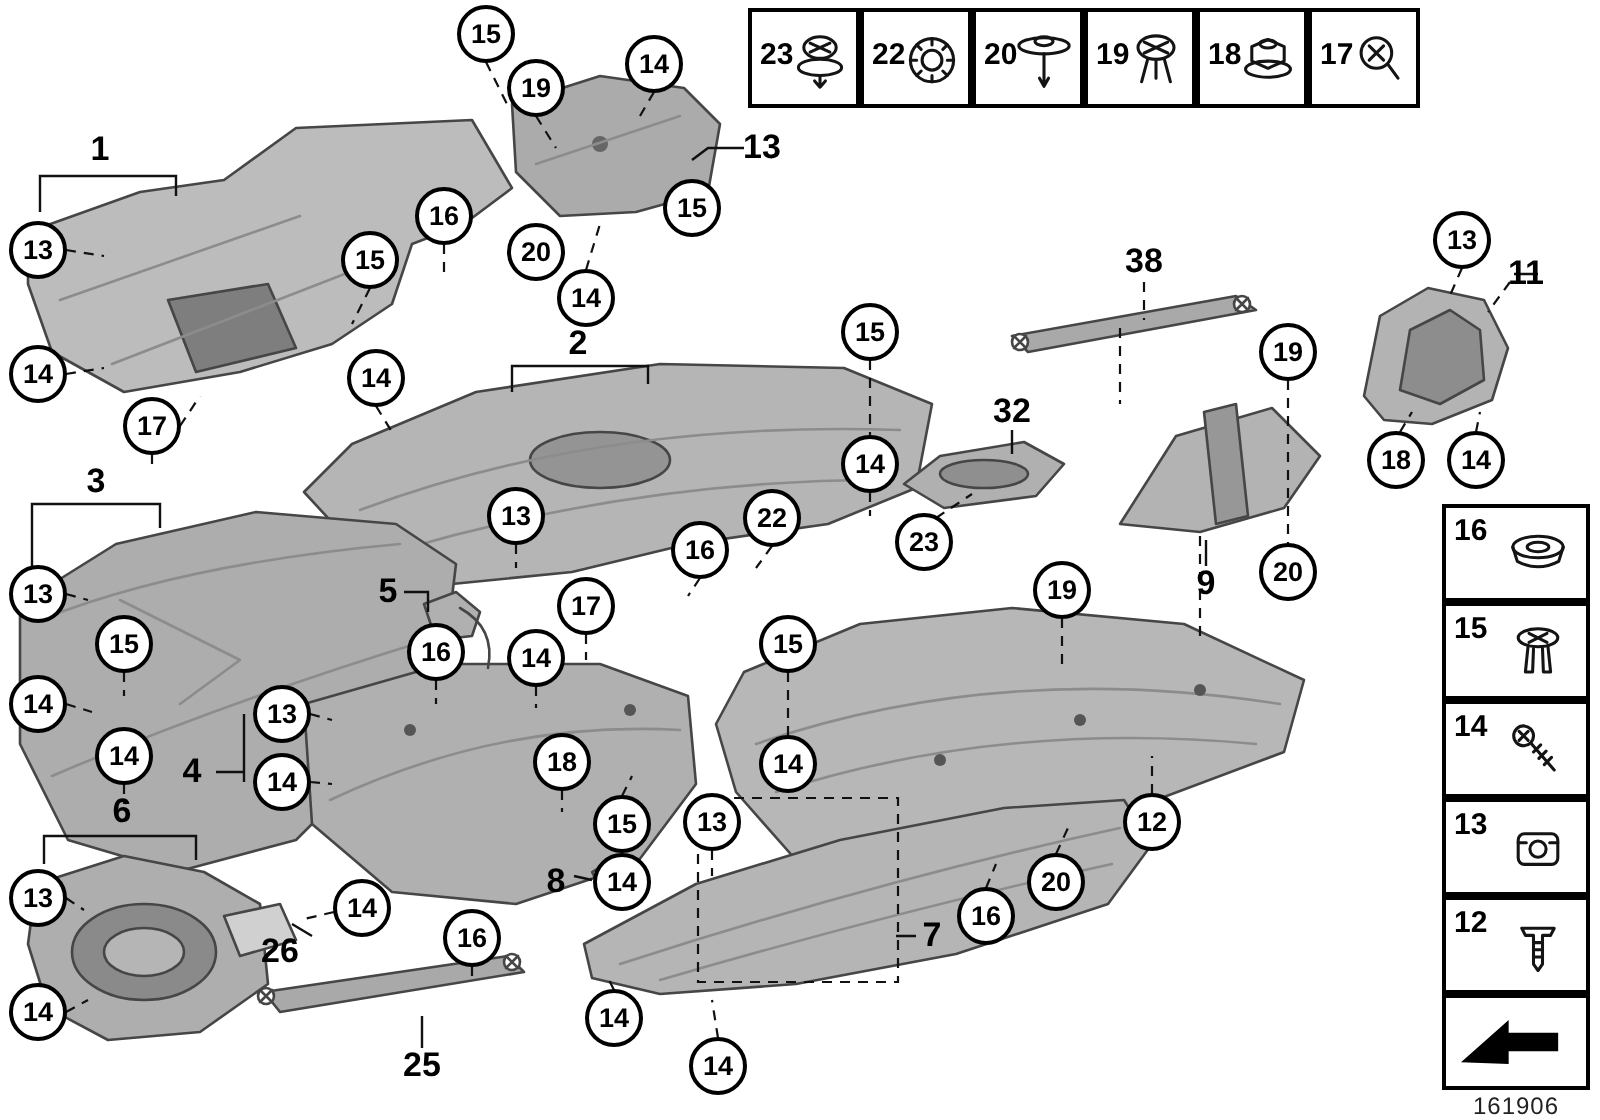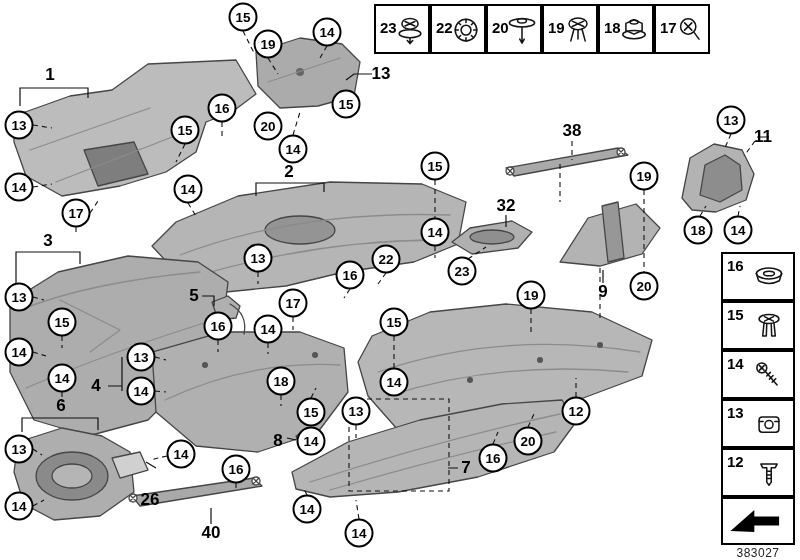--- a/index.html
+++ b/index.html
@@ -338,24 +338,24 @@
       <div class="callout" style="left: 738px; top: 230px;">14</div>
     </div>
   <div id="plain-labels">
       <div class="plain-label" style="left: 50px; top: 75px;">1</div>
       <div class="plain-label" style="left: 381px; top: 74px;">13</div>
       <div class="plain-label" style="left: 289px; top: 172px;">2</div>
       <div class="plain-label" style="left: 48px; top: 241px;">3</div>
       <div class="plain-label" style="left: 194px; top: 296px;">5</div>
       <div class="plain-label" style="left: 96px; top: 386px;">4</div>
       <div class="plain-label" style="left: 61px; top: 406px;">6</div>
-      <div class="plain-label" style="left: 150px; top: 476px; margin-top: 24px;">26</div>
+      <div class="plain-label" style="left: 140px; top: 476px;">26</div>
       <div class="plain-label" style="left: 278px; top: 441px;">8</div>
-      <div class="plain-label" style="left: 211px; top: 533px;">40</div>
+      <div class="plain-label" style="left: 211px; top: 533px;">25</div>
       <div class="plain-label" style="left: 466px; top: 468px;">7</div>
       <div class="plain-label" style="left: 506px; top: 206px;">32</div>
       <div class="plain-label" style="left: 572px; top: 131px;">38</div>
       <div class="plain-label" style="left: 603px; top: 292px;">9</div>
       <div class="plain-label" style="left: 763px; top: 137px;">11</div>
     </div>
 
-  <div class="footer">383027</div>
+  <div class="footer">161906</div>
 </div>
 
 </body></html>

